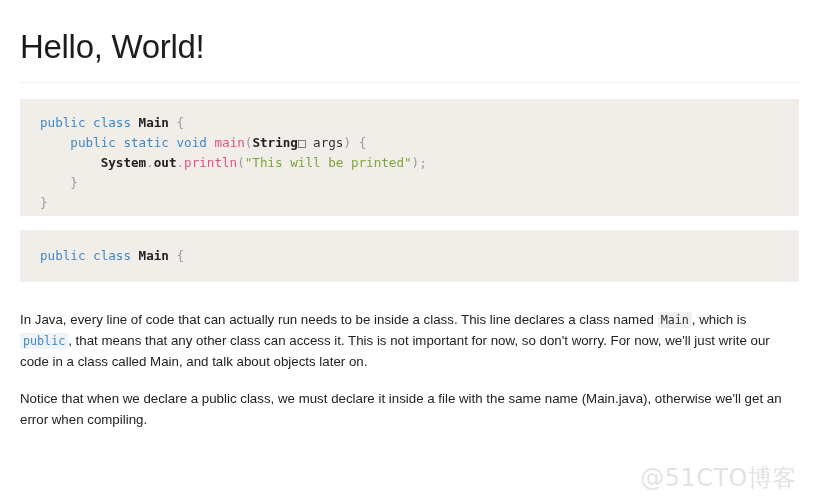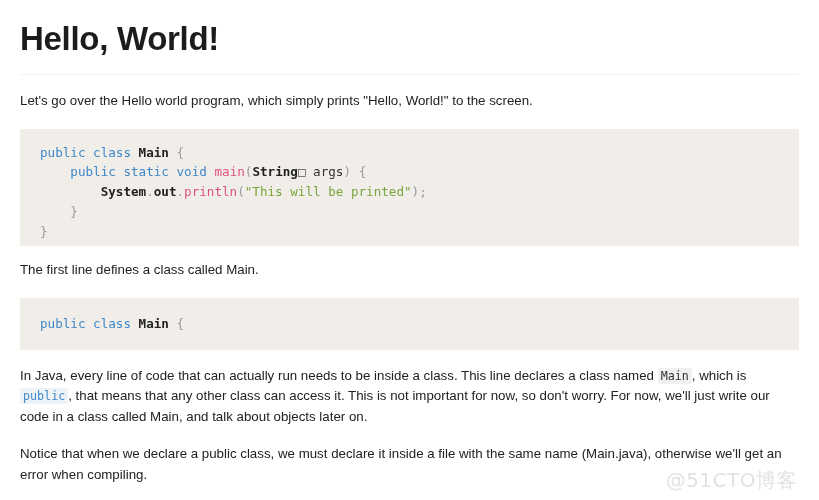--- a/index.html
+++ b/index.html
@@ -18,25 +18,25 @@
   }
 
   .page {
     padding: 0 20px;
     box-sizing: border-box;
     width: 819px;
   }
 
   .page-title {
     font-size: 33px;
-    font-weight: 700;
+    font-weight: 400;
     color: #1c1c1c;
     letter-spacing: -0.3px;
     margin: 0;
-    padding: 20px 0 16px 0;
+    padding: 28px 0 16px 0;
     line-height: 1.15;
   }
 
   .title-rule {
     height: 1px;
     background: #f2f2f2;
     border: 0;
     margin: 0 0 16px 0;
   }
 
@@ -55,21 +55,21 @@
     margin: 0 0 14px 0;
     font-family: "DejaVu Sans Mono", monospace;
     font-size: 12.6px;
     line-height: 1.58;
     white-space: pre;
     color: #333333;
     box-sizing: border-box;
   }
   .code-block.single {
     padding: 16px 20px 16px 20px;
-    margin-bottom: 16px;
+    margin-bottom: 28px;
   }
 
   
   .tok-kw   { color: #3f87c7; }
   .tok-type { color: #222222; font-weight: bold; }
   .tok-fn   { color: #e0527e; }
   .tok-str  { color: #79a63c; }
   .tok-punc { color: #9a9a9a; }
   .tok-plain{ color: #333333; }
   .tok-box  { color: #555555; }
@@ -84,45 +84,43 @@
   }
   code.inline.kw {
     color: #3f87c7;
     background: #eef3f8;
   }
 
   .watermark {
     position: absolute;
     right: 22px;
     bottom: 6px;
-    font-size: 20px;
+    font-size: 24px;
     color: #e2e2e2;
     font-family: "DejaVu Sans", sans-serif;
     letter-spacing: 0.5px;
     user-select: none;
   }
 </style>
 </head>
 <body>
 
 <div class="page">
 
   <h1 class="page-title">Hello, World!</h1>
   <hr class="title-rule">
 
 
-  <p class="para">Let's go over the Hello world program, which simply prints "Hello, World!" to the screen.</p>
 
   <div class="code-block"><span class="tok-kw">public</span> <span class="tok-kw">class</span> <span class="tok-type">Main</span> <span class="tok-punc">{</span>
 <span>    </span><span class="tok-kw">public</span> <span class="tok-kw">static</span> <span class="tok-kw">void</span> <span class="tok-fn">main</span><span class="tok-punc">(</span><span class="tok-type">String</span><span class="tok-box">□</span> <span class="tok-plain">args</span><span class="tok-punc">)</span> <span class="tok-punc">{</span>
 <span>        </span><span class="tok-type">System</span><span class="tok-punc">.</span><span class="tok-type">out</span><span class="tok-punc">.</span><span class="tok-fn">println</span><span class="tok-punc">(</span><span class="tok-str">"This will be printed"</span><span class="tok-punc">)</span><span class="tok-punc">;</span>
 <span>    </span><span class="tok-punc">}</span>
 <span class="tok-punc">}</span></div>
 
-  <p class="para">The first line defines a class called Main.</p>
 
   <div class="code-block single"><span class="tok-kw">public</span> <span class="tok-kw">class</span> <span class="tok-type">Main</span> <span class="tok-punc">{</span></div>
 
   <p class="para"><span>In Java, every line of code that can actually run needs to be inside a class. This line declares a class named </span><code class="inline">Main</code><span>, which is </span><code class="inline kw">public</code><span>, that means that any other class can access it. This is not important for now, so don't worry. For now, we'll just write our code in a class called Main, and talk about objects later on.</span></p>
 
   <p class="para">Notice that when we declare a public class, we must declare it inside a file with the same name (Main.java), otherwise we'll get an error when compiling.</p>
 
 </div>
 
 <div class="watermark">@51CTO博客</div>

